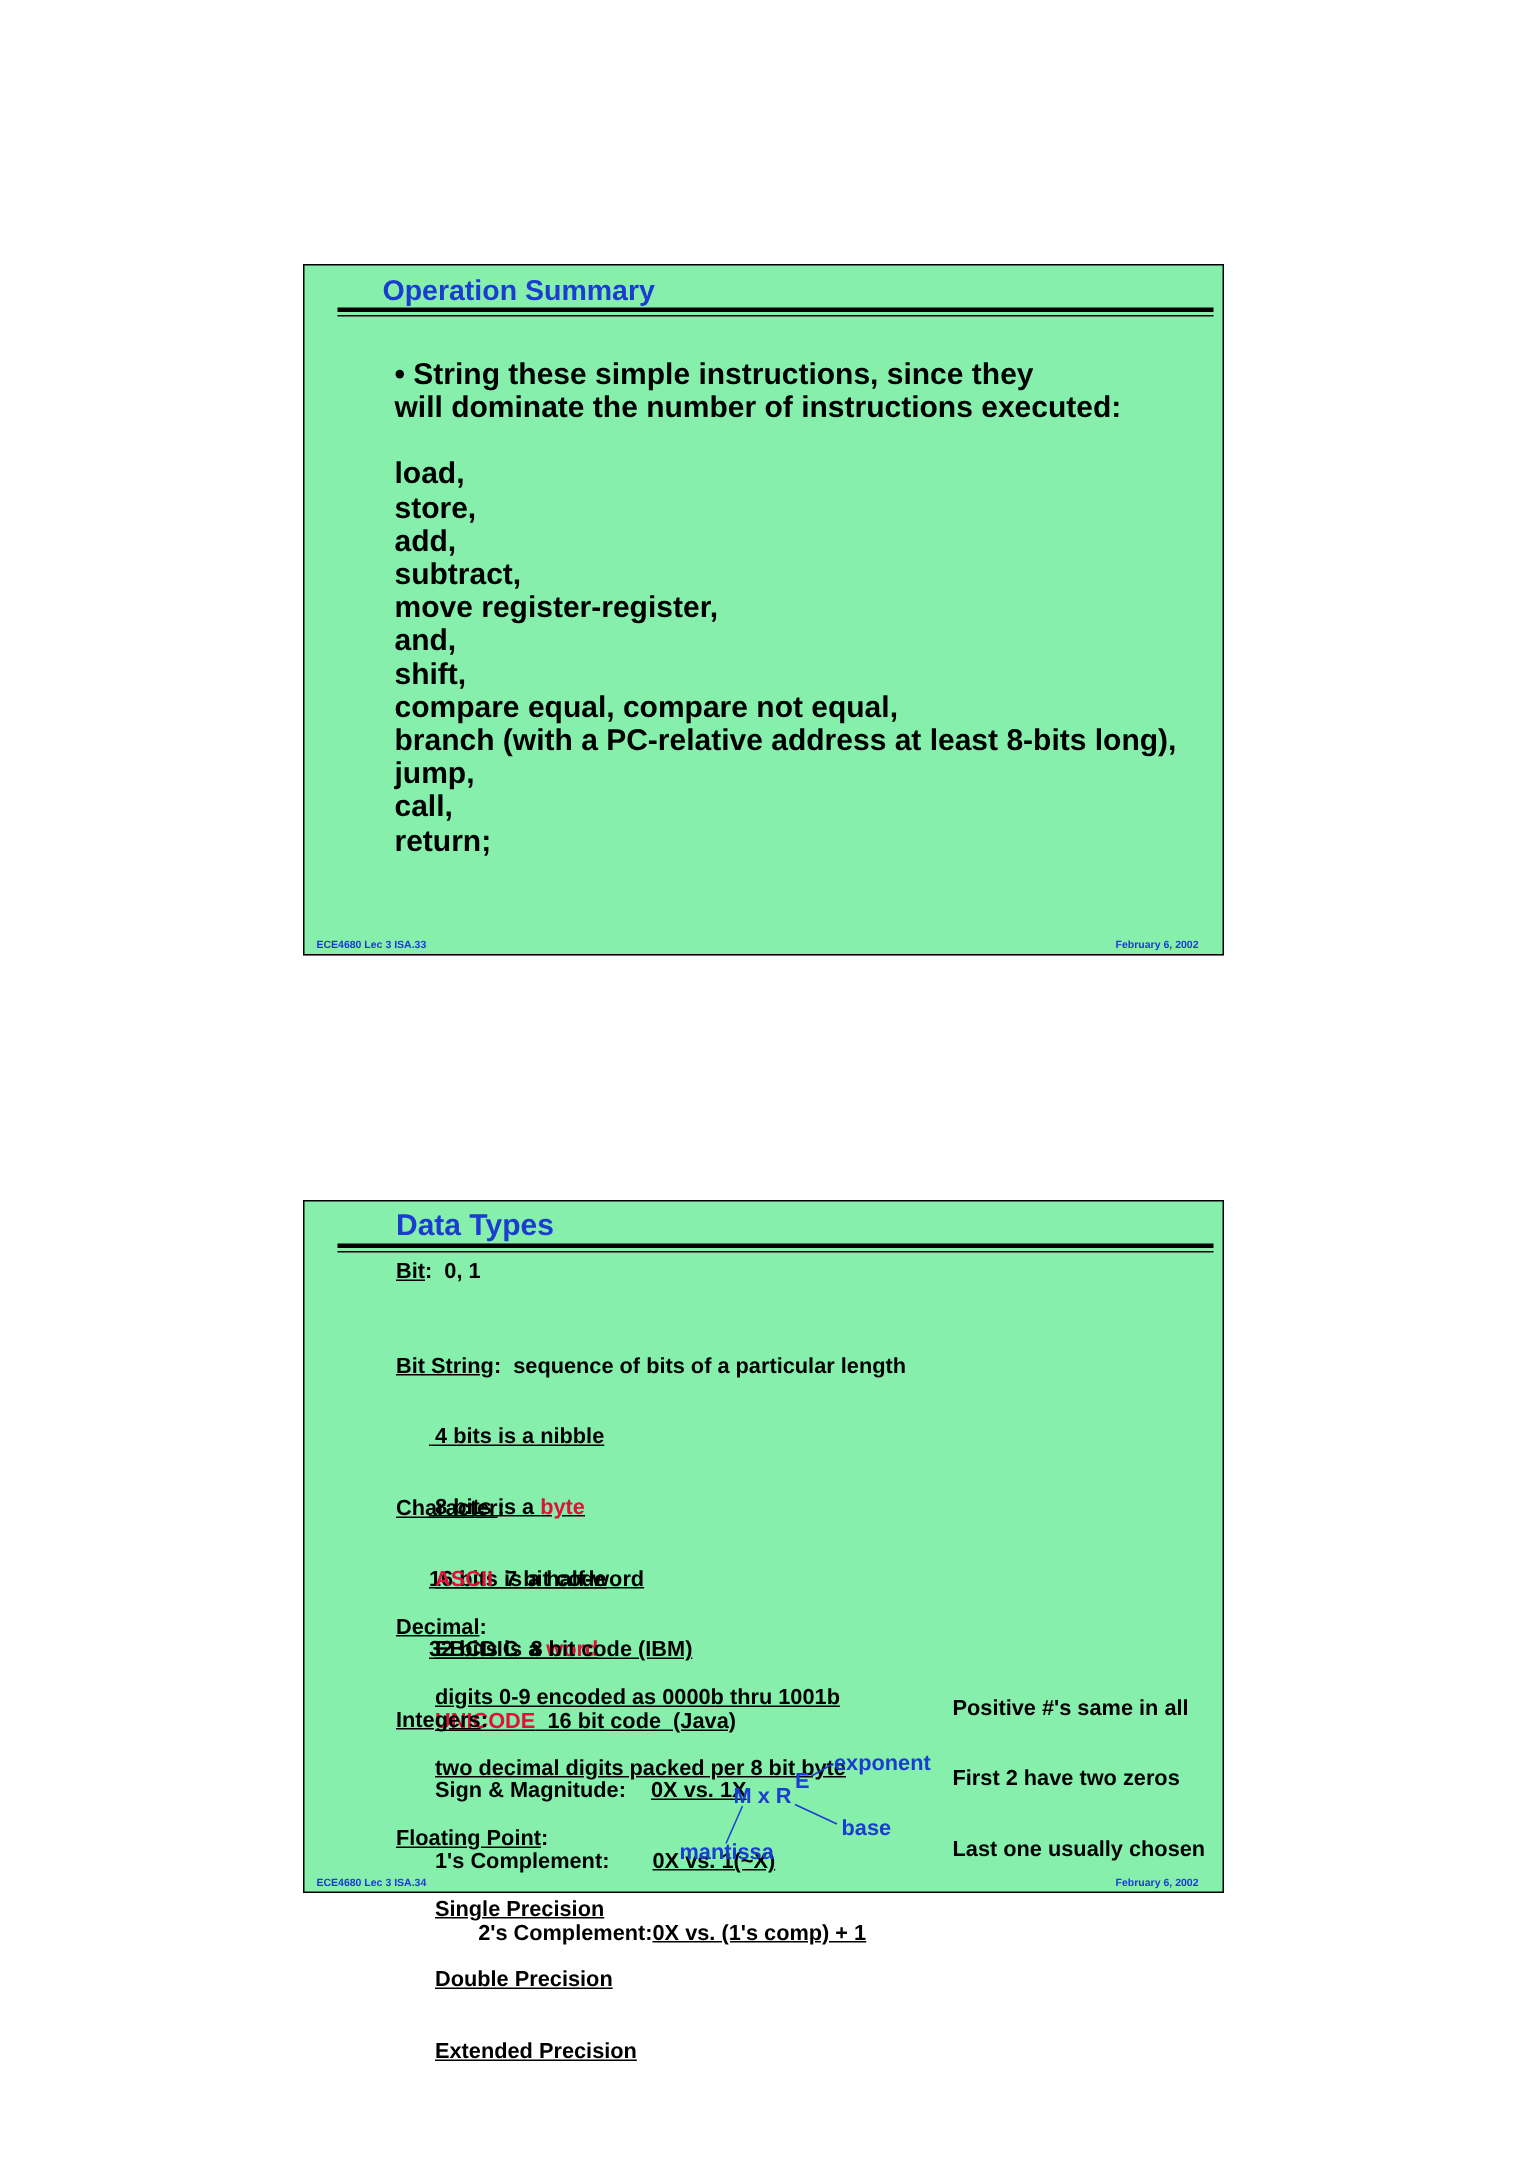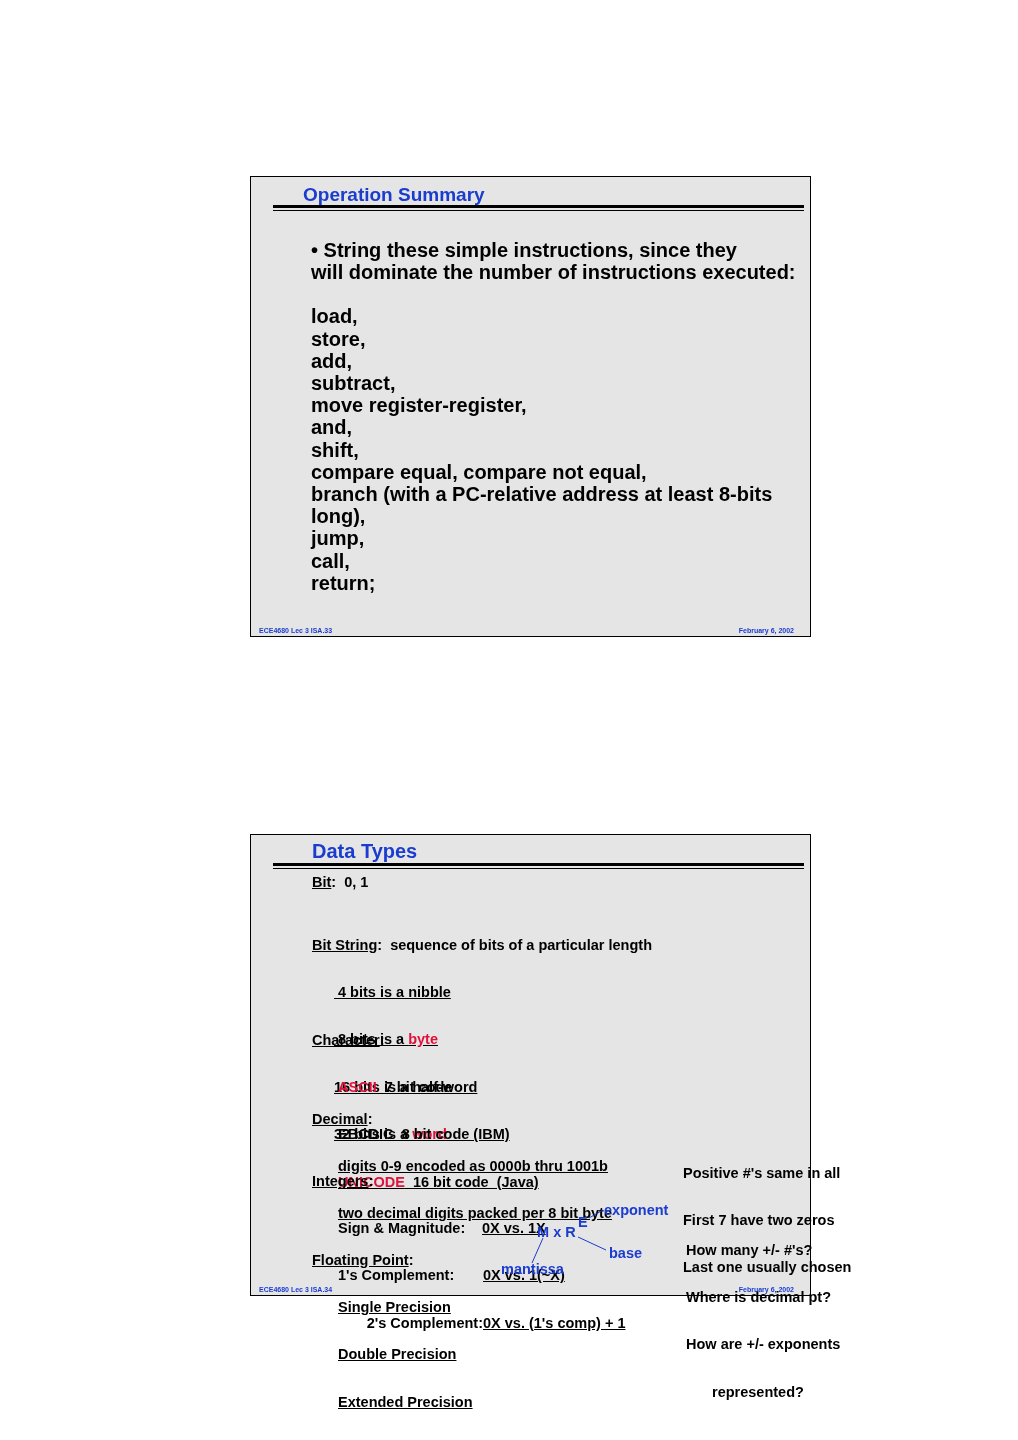--- a/index.html
+++ b/index.html
@@ -1,20 +1,20 @@
 <!DOCTYPE html>
 <html><head>
 <meta charset="utf-8">
 <style>
   html, body { margin: 0; padding: 0; background: #ffffff; }
   body { width: 1018px; height: 1440px; position: relative; overflow: hidden;
          font-family: "Liberation Sans", sans-serif; color: #000; }
-  .slide { position: absolute; left: 202px; width: 561px; border: 1px solid #000; background: #e5e5e5; box-sizing: border-box; margin-left: 48px; }
+  .slide { position: absolute; left: 202px; width: 614px; border: 1px solid #000; background: #86efac; box-sizing: border-box; }
   #slide1 { top: 176px; height: 461px; }
-  #slide2 { top: 834px; height: 462px; padding-left: 40px; }
+  #slide2 { top: 800px; height: 462px; padding-left: 40px; }
   .title { position: absolute; color: #1a3ccf; font-weight: bold; }
   #slide1 .title { left: 52px; top: 7px; font-size: 19px; }
   #slide2 .title { left: 61px; top: 5px; font-size: 20px; }
   .rule { position: absolute; left: 22px; right: 6px; border-top: 3px solid #000; }
   .rule2 { position: absolute; left: 22px; right: 6px; border-top: 1px solid #000; }
   #slide1 .rule { top: 28px; } #slide1 .rule2 { top: 33px; }
   #slide2 .rule { top: 28px; } #slide2 .rule2 { top: 33px; }
   .footer-left, .footer-right { position: absolute; bottom: 2px; font-size: 7px; font-weight: bold; color: #1a3ccf; }
   .footer-left { left: 8px; }
   .footer-right { right: 16px; }
@@ -87,21 +87,21 @@
 
   <div class="s2" style="left:61px; top:307px;">
     <div><span class="u">Integers</span>:</div>
     <div class="ind"><span style="display:inline-block;width:144px;">Sign &amp; Magnitude:</span><span>0X vs. 1X</span></div>
     <div class="ind"><span style="display:inline-block;width:145px;">1's Complement:</span><span>0X vs. 1(~X)</span></div>
     <div class="ind"><span style="display:inline-block;width:145px;text-align:right;">2's Complement:</span><span>0X vs. (1's comp) + 1</span></div>
   </div>
 
   <div class="note" style="left:432px; top:299px;">
     <div>Positive #'s same in all</div>
-    <div>First 7 have two zeros</div>
+    <div>First 2 have two zeros</div>
     <div>Last one usually chosen</div>
   </div>
 
   <div class="s2" style="left:61px; top:386px;">
     <div><span class="u">Floating Point</span>:</div>
     <div class="ind">Single Precision</div>
     <div class="ind">Double Precision</div>
     <div class="ind">Extended Precision</div>
   </div>
 
@@ -109,22 +109,16 @@
     <line x1="338" y1="383" x2="352" y2="375" stroke="#1a3ccf" stroke-width="1"></line>
     <line x1="327" y1="402" x2="355" y2="415" stroke="#1a3ccf" stroke-width="1"></line>
     <line x1="292" y1="403" x2="281" y2="428" stroke="#1a3ccf" stroke-width="1"></line>
   </svg>
   <div class="fp" style="left:286px; top:389px;"><span>M</span> <span>x</span> <span>R</span></div>
   <div class="fp" style="left:327px; top:379px;">E</div>
   <div class="fp" style="left:353px; top:367px;">exponent</div>
   <div class="fp" style="left:358px; top:410px;">base</div>
   <div class="fp" style="left:250px; top:426px;">mantissa</div>
 
-  <div class="note" style="left:435px; top:376px;">
-    <div>How many +/- #'s?</div>
-    <div>Where is decimal pt?</div>
-    <div>How are +/- exponents</div>
-    <div style="padding-left:26px;">represented?</div>
-  </div>
 
   <div class="footer-left">ECE4680  Lec 3  ISA.34</div>
   <div class="footer-right">February 6, 2002</div>
 </div>
 
 </body></html>

